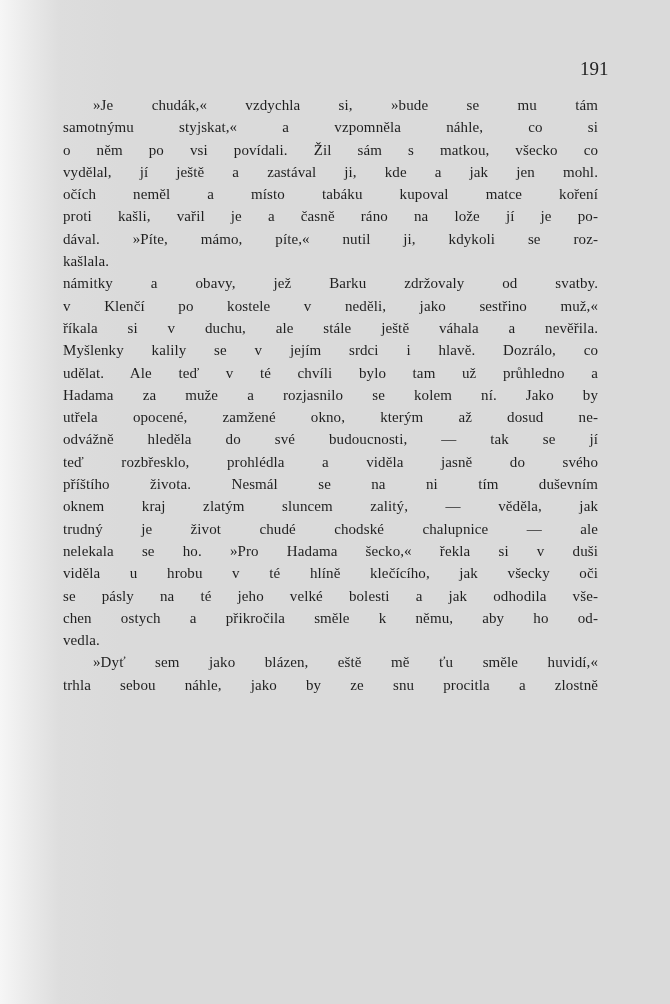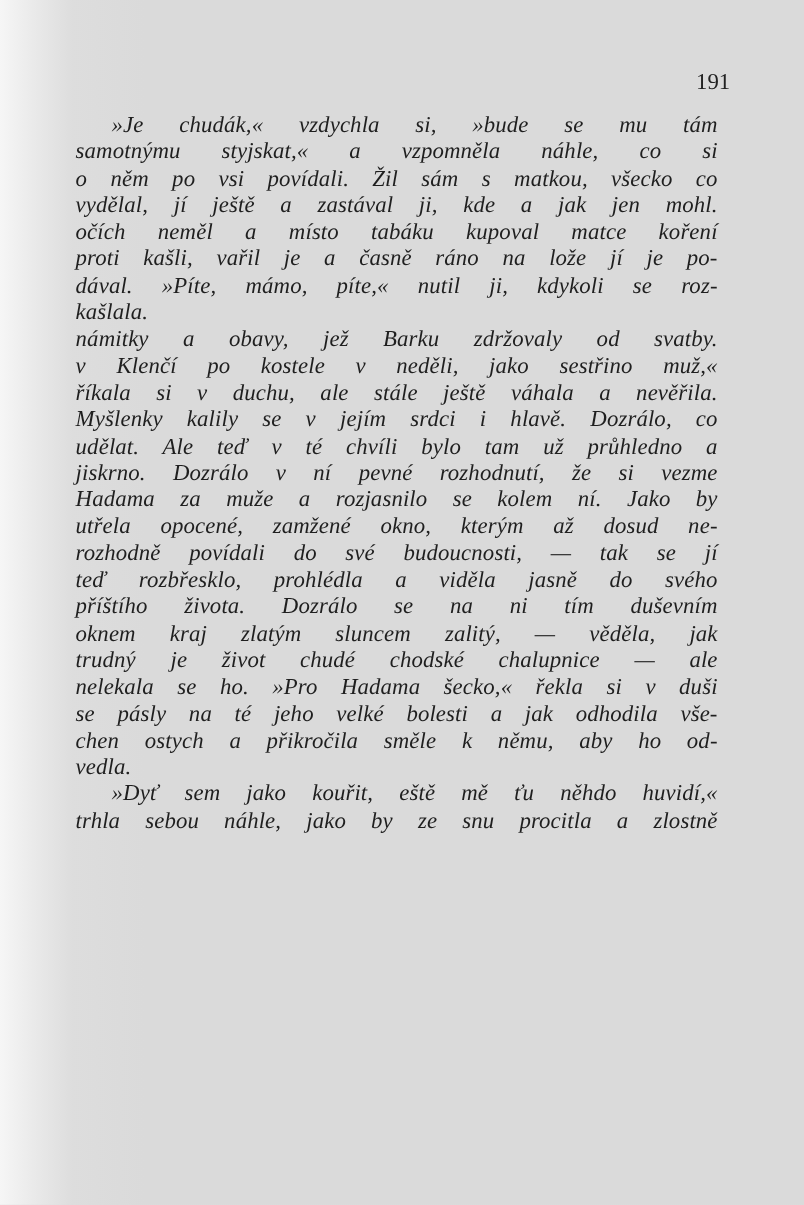--- a/index.html
+++ b/index.html
@@ -35,27 +35,26 @@
     .text-block {
       position: absolute;
       left: 63px;
       top: 94px;
       width: 535px;
     }
     .line {
       display: block;
       height: 22.3px;
       line-height: 22.3px;
-      font-size: 19px;
+      font-size: 15px;
       white-space: nowrap;
       text-align: justify;
       text-align-last: justify;
       color: #1f1f1f;
       letter-spacing: 0.1px;
-      font-style: italic;
     }
     .line.last {
       text-align-last: left;
     }
     .line.indent {
       padding-left: 30px;
       width: calc(100% - 30px);
     }
     .paragraph {
       display: block;
@@ -78,32 +77,32 @@
       <span class="line">dával. »Píte, mámo, píte,« nutil ji, kdykoli se roz-</span>
       <span class="line last">kašlala.</span>
     </div>
 
     <div class="paragraph">
       <span class="line">námitky a obavy, jež Barku zdržovaly od svatby.</span>
       <span class="line">v Klenčí po kostele v neděli, jako sestřino muž,«</span>
       <span class="line">říkala si v duchu, ale stále ještě váhala a nevěřila.</span>
       <span class="line">Myšlenky kalily se v jejím srdci i hlavě. Dozrálo, co</span>
       <span class="line">udělat. Ale teď v té chvíli bylo tam už průhledno a</span>
-      <span class="line">jiskrno. Dozrálo v ní pevné rozhodnutí, že si vezme</span>
       <span class="line">Hadama za muže a rozjasnilo se kolem ní. Jako by</span>
       <span class="line">utřela opocené, zamžené okno, kterým až dosud ne-</span>
-      <span class="line">rozhodně povídali do své budoucnosti, — tak se jí</span>
+      <span class="line">odvážně hleděla do své budoucnosti, — tak se jí</span>
       <span class="line">teď rozbřesklo, prohlédla a viděla jasně do svého</span>
-      <span class="line">příštího života. Dozrálo se na ni tím duševním</span>
+      <span class="line">příštího života. Nesmál se na ni tím duševním</span>
       <span class="line">oknem kraj zlatým sluncem zalitý, — věděla, jak</span>
       <span class="line">trudný je život chudé chodské chalupnice — ale</span>
       <span class="line">nelekala se ho. »Pro Hadama šecko,« řekla si v duši</span>
+      <span class="line">viděla u hrobu v té hlíně klečícího, jak všecky oči</span>
       <span class="line">se pásly na té jeho velké bolesti a jak odhodila vše-</span>
       <span class="line">chen ostych a přikročila směle k němu, aby ho od-</span>
       <span class="line last">vedla.</span>
     </div>
 
     <div class="paragraph">
-      <span class="line indent">»Dyť sem jako kouřit, eště mě ťu něhdo huvidí,«</span>
+      <span class="line indent">»Dyť sem jako blázen, eště mě ťu směle huvidí,«</span>
       <span class="line">trhla sebou náhle, jako by ze snu procitla a zlostně</span>
     </div>
   </div>
 </div>
 
 </body></html>

